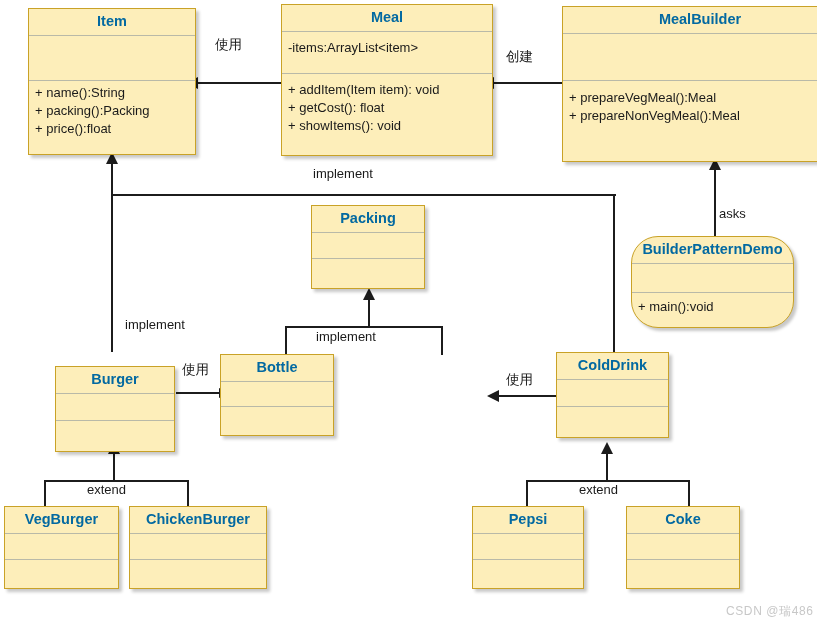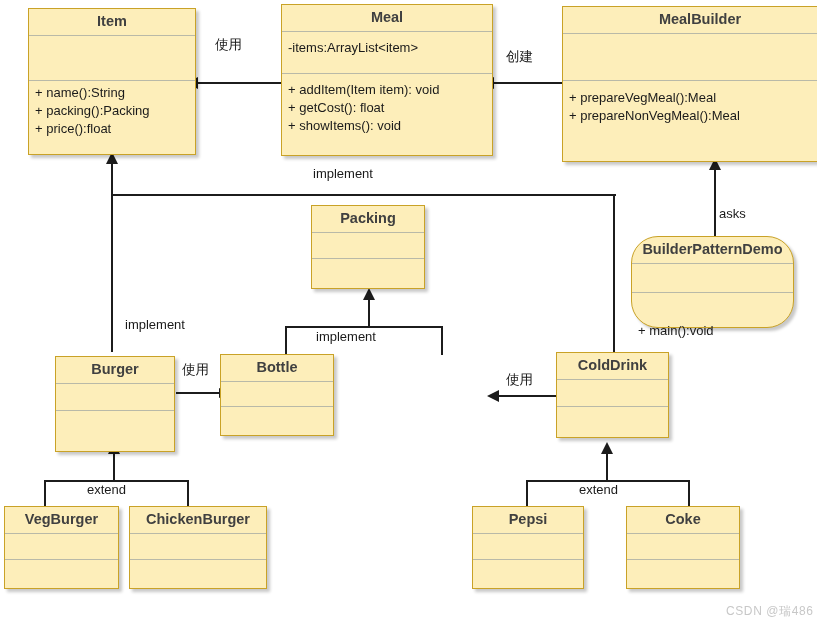--- a/index.html
+++ b/index.html
@@ -23,21 +23,21 @@
     box-sizing: border-box;
     background: #fdeeba;
     border: 1.5px solid #c9a227;
     box-shadow: 3px 3px 3px rgba(0,0,0,0.22);
     z-index: 5;
   }
   .uml-title {
     text-align: center;
     font-weight: bold;
     font-size: 14.5px;
-    color: #404040;
+    color: #0369a1;
     padding: 4px 4px 5px 4px;
     line-height: 1.15;
     white-space: nowrap;
   }
   .uml-sep {
     border-top: 1.3px solid #b9b9a8;
     width: 100%;
   }
   .uml-attrs, .uml-ops {
     padding: 3px 6px 3px 6px;
@@ -191,24 +191,24 @@
     <div class="uml-attrs empty" style="height:25px;"></div>
     <div class="uml-sep"></div>
     <div class="uml-ops empty" style="height:27px;"></div>
   </div>
 
   <div class="uml-class" style="left:631px; top:236px; width:163px; height:92px;border-radius:27px;">
     <div class="uml-title">BuilderPatternDemo</div>
     <div class="uml-sep"></div>
     <div class="uml-attrs empty" style="height:28px;"></div>
     <div class="uml-sep"></div>
-    <div class="uml-ops" style="padding-top:5px;margin-top:24px;">+ main():void</div>
-  </div>
-
-  <div class="uml-class" style="left:55px; top:356px; width:120px; height:96px;">
+    <div class="uml-ops" style="padding-top:5px;">+ main():void</div>
+  </div>
+
+  <div class="uml-class" style="left:55px; top:366px; width:120px; height:86px;">
     <div class="uml-title">Burger</div>
     <div class="uml-sep"></div>
     <div class="uml-attrs empty" style="height:26px;"></div>
     <div class="uml-sep"></div>
     <div class="uml-ops empty" style="height:28px;"></div>
   </div>
 
   <div class="uml-class" style="left:220px; top:354px; width:114px; height:82px;">
     <div class="uml-title">Bottle</div>
     <div class="uml-sep"></div>

